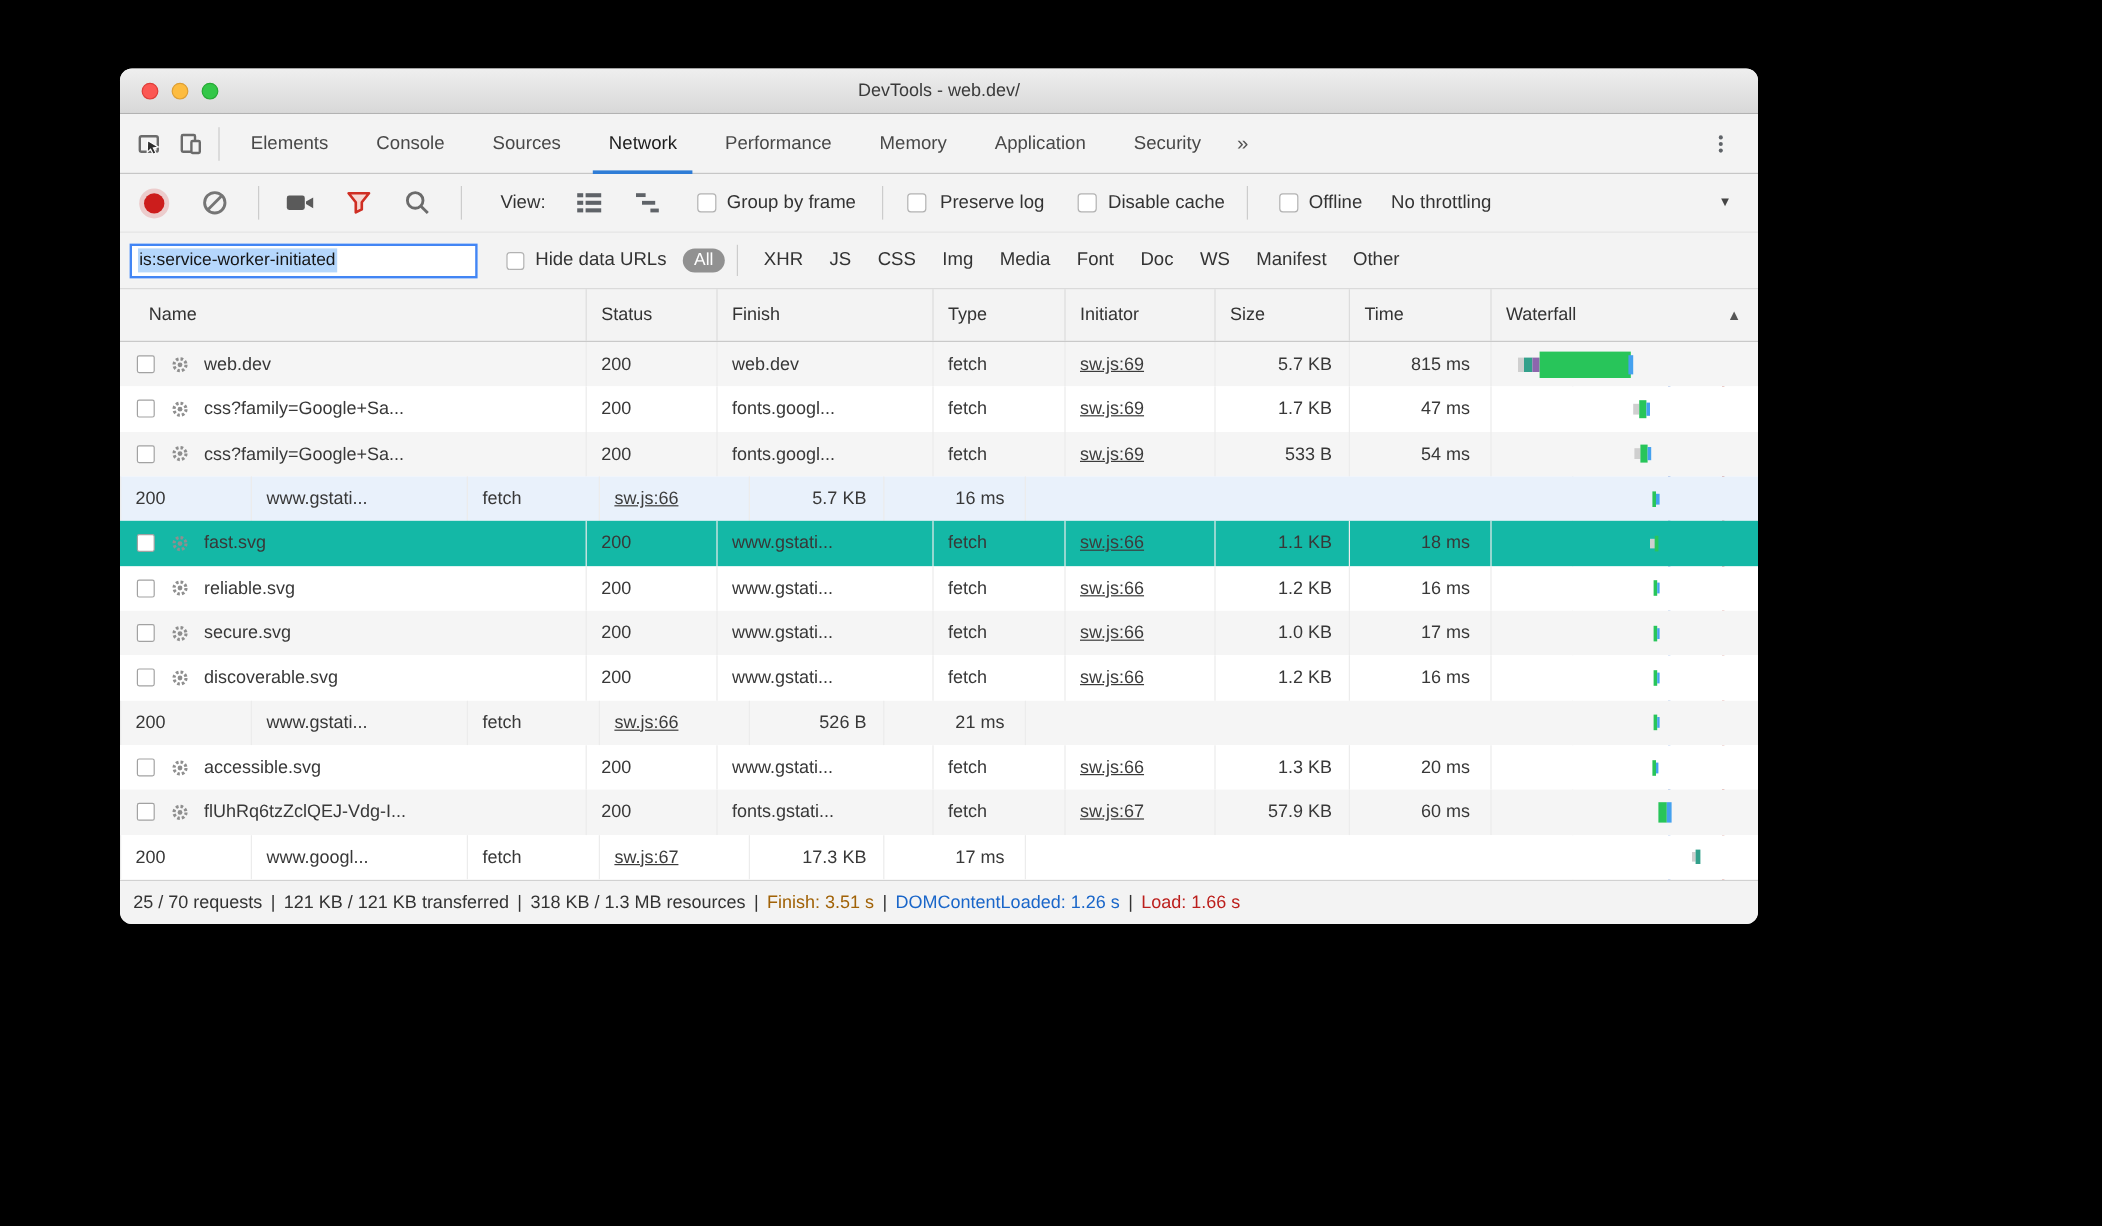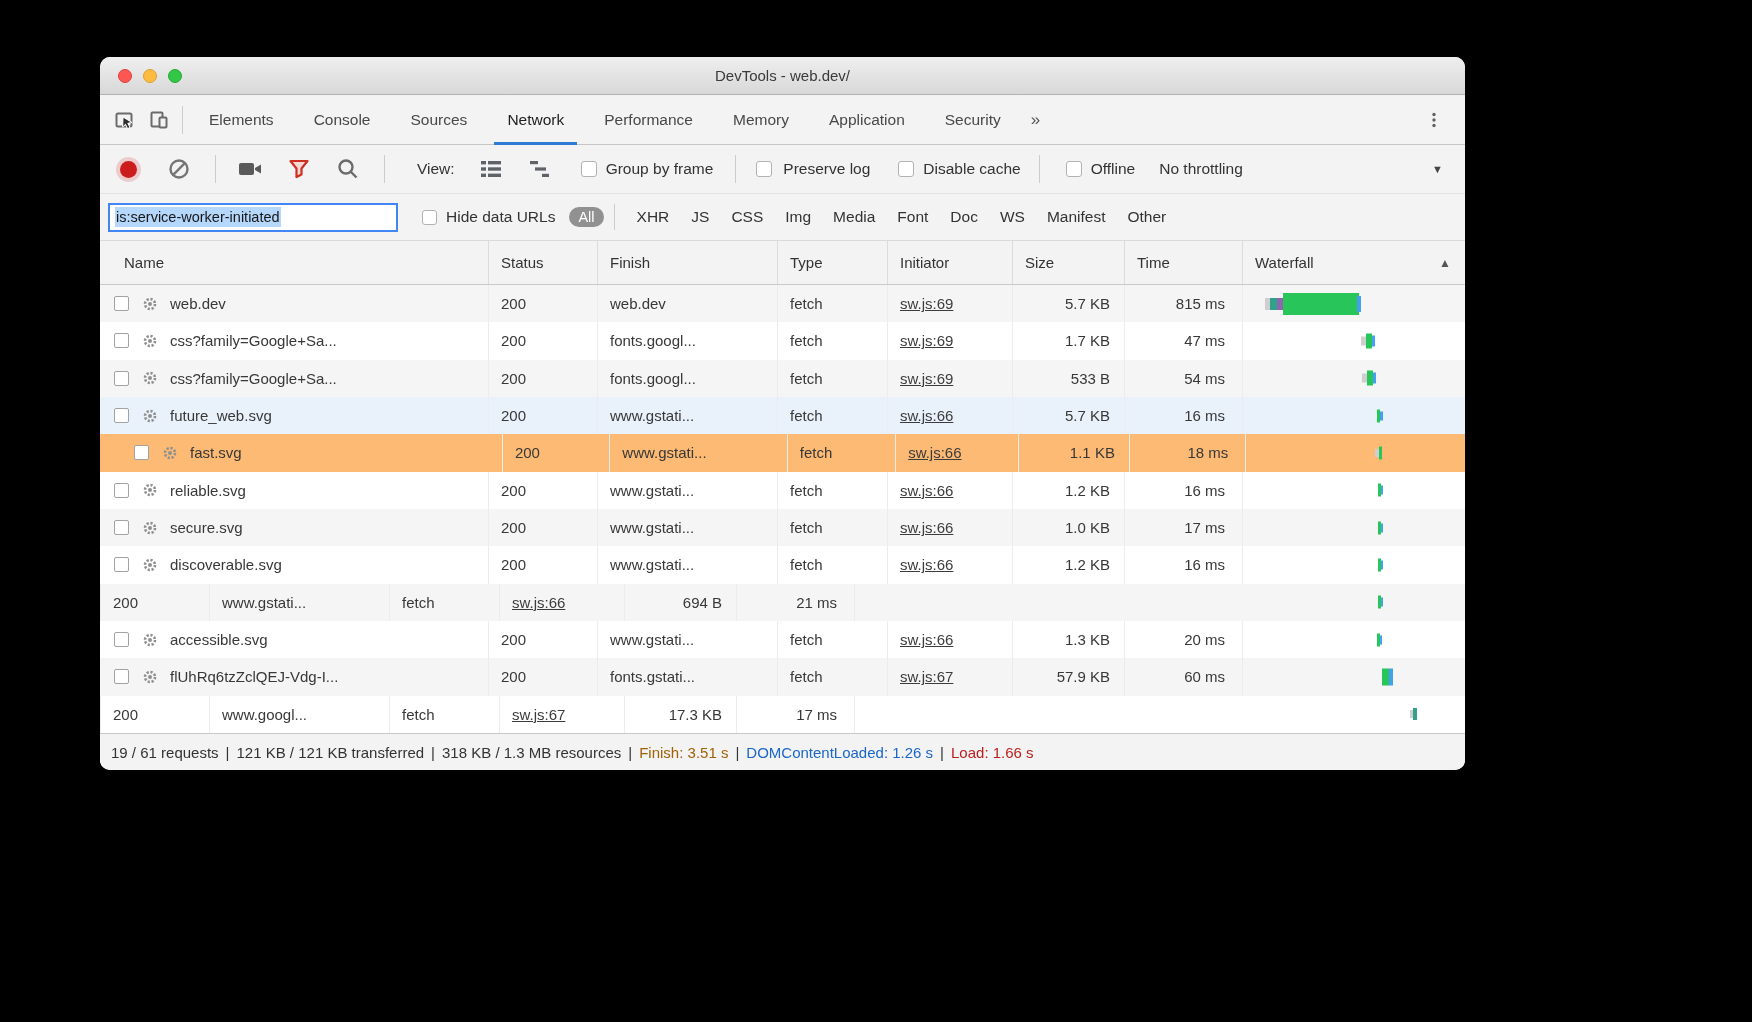--- a/index.html
+++ b/index.html
@@ -269,43 +269,33 @@
           <span class="initlink">sw.js:69</span>
         </div>
         <div class="cell rightc" style="width: 112px; padding-right: 14px;">533 B</div>
         <div class="cell rightc" style="width: 118px; padding-right: 17px;">54 ms</div>
         <div class="cell" style="width: 223px;"></div>
         <div class="wf-seg" style="left: 1262px; width: 5px; height: 9px; background: rgb(207, 207, 207); z-index: 3;"></div>
         <div class="wf-seg" style="left: 1267px; width: 6px; height: 15px; background: rgb(40, 197, 90); z-index: 3;"></div>
         <div class="wf-seg" style="left: 1273px; width: 3px; height: 11px; background: rgb(69, 161, 239); z-index: 3;"></div>
       </div>
       <div class="row" style="background: rgb(233, 241, 251); z-index: 2;">
-        <div class="cell namec" style="width: 388px;">
-          <span class="rowcb"></span>
-          <span class="gear">
-            <svg width="16" height="16" viewBox="0 0 16 16">
-              <circle cx="8" cy="8" r="5" fill="none" stroke="#8f8f8f" stroke-width="2.6" stroke-dasharray="2.2 1.7"></circle>
-              <circle cx="8" cy="8" r="2" fill="#8f8f8f"></circle>
-            </svg>
-          </span>
-          <span class="nametxt">future_web.svg</span>
-        </div>
         <div class="cell" style="width: 109px;">200</div>
         <div class="cell" style="width: 180px;">www.gstati...</div>
         <div class="cell" style="width: 110px;">fetch</div>
         <div class="cell" style="width: 125px;">
           <span class="initlink">sw.js:66</span>
         </div>
         <div class="cell rightc" style="width: 112px; padding-right: 14px;">5.7 KB</div>
         <div class="cell rightc" style="width: 118px; padding-right: 17px;">16 ms</div>
         <div class="cell" style="width: 223px;"></div>
         <div class="wf-seg" style="left: 1277px; width: 3px; height: 13px; background: rgb(40, 197, 90); z-index: 3;"></div>
         <div class="wf-seg" style="left: 1280px; width: 3px; height: 9px; background: rgb(69, 161, 239); z-index: 3;"></div>
       </div>
-      <div class="row" style="background: #fdba74; z-index: 2; padding-left: 20px;">
+      <div class="row" style="background: #14b8a6; z-index: 2;">
         <div class="cell namec" style="width: 388px;">
           <span class="rowcb"></span>
           <span class="gear">
             <svg width="16" height="16" viewBox="0 0 16 16">
               <circle cx="8" cy="8" r="5" fill="none" stroke="#8f8f8f" stroke-width="2.6" stroke-dasharray="2.2 1.7"></circle>
               <circle cx="8" cy="8" r="2" fill="#8f8f8f"></circle>
             </svg>
           </span>
           <span class="nametxt">fast.svg</span>
         </div>
@@ -390,21 +380,21 @@
         <div class="wf-seg" style="left: 1278px; width: 3px; height: 13px; background: rgb(40, 197, 90); z-index: 3;"></div>
         <div class="wf-seg" style="left: 1281px; width: 2px; height: 9px; background: rgb(69, 161, 239); z-index: 3;"></div>
       </div>
       <div class="row" style="background: rgb(245, 245, 245); z-index: 2;">
         <div class="cell" style="width: 109px;">200</div>
         <div class="cell" style="width: 180px;">www.gstati...</div>
         <div class="cell" style="width: 110px;">fetch</div>
         <div class="cell" style="width: 125px;">
           <span class="initlink">sw.js:66</span>
         </div>
-        <div class="cell rightc" style="width: 112px; padding-right: 14px;">694 B</div>
+        <div class="cell rightc" style="width: 112px; padding-right: 14px;">526 B</div>
         <div class="cell rightc" style="width: 118px; padding-right: 17px;">21 ms</div>
         <div class="cell" style="width: 223px;"></div>
         <div class="wf-seg" style="left: 1278px; width: 3px; height: 13px; background: rgb(40, 197, 90); z-index: 3;"></div>
         <div class="wf-seg" style="left: 1281px; width: 2px; height: 9px; background: rgb(69, 161, 239); z-index: 3;"></div>
       </div>
       <div class="row" style="background: rgb(255, 255, 255); z-index: 2;">
         <div class="cell namec" style="width: 388px;">
           <span class="rowcb"></span>
           <span class="gear">
             <svg width="16" height="16" viewBox="0 0 16 16">
@@ -458,21 +448,21 @@
         </div>
         <div class="cell rightc" style="width: 112px; padding-right: 14px;">17.3 KB</div>
         <div class="cell rightc" style="width: 118px; padding-right: 17px;">17 ms</div>
         <div class="cell" style="width: 223px;"></div>
         <div class="wf-seg" style="left: 1310px; width: 3px; height: 8px; background: rgb(207, 207, 207); z-index: 3;"></div>
         <div class="wf-seg" style="left: 1313px; width: 4px; height: 12px; background: rgb(51, 160, 139); z-index: 3;"></div>
       </div>
     </div>
 
   <div class="summary" id="summary">
-      <span style="color: rgb(51, 51, 51);">19 / 61 requests</span>
+      <span style="color: rgb(51, 51, 51);">25 / 70 requests</span>
       <span class="sep">|</span>
       <span style="color: rgb(51, 51, 51);">121 KB / 121 KB transferred</span>
       <span class="sep">|</span>
       <span style="color: rgb(51, 51, 51);">318 KB / 1.3 MB resources</span>
       <span class="sep">|</span>
       <span style="color: #a16207;">Finish: 3.51 s</span>
       <span class="sep">|</span>
       <span style="color: rgb(26, 102, 201);">DOMContentLoaded: 1.26 s</span>
       <span class="sep">|</span>
       <span style="color: rgb(188, 31, 28);">Load: 1.66 s</span>

